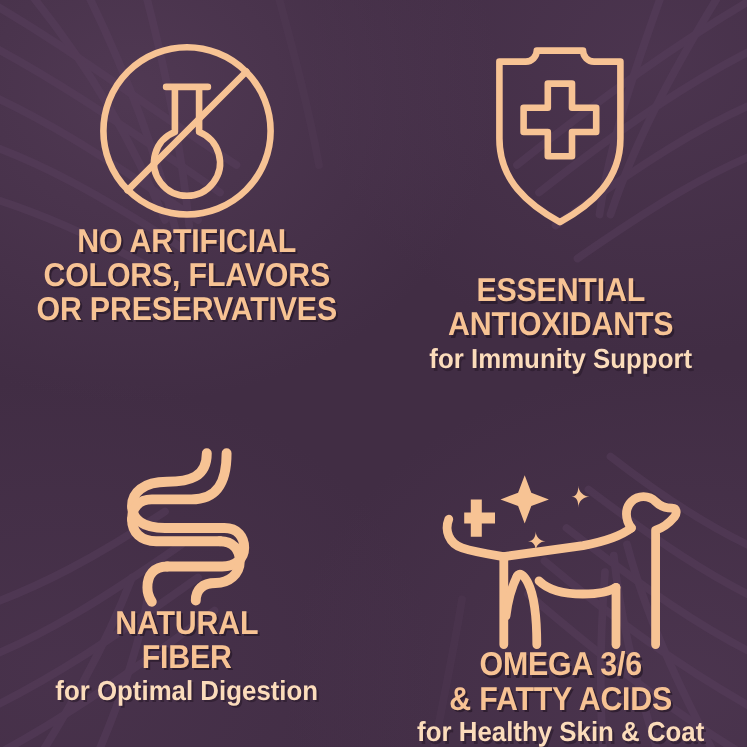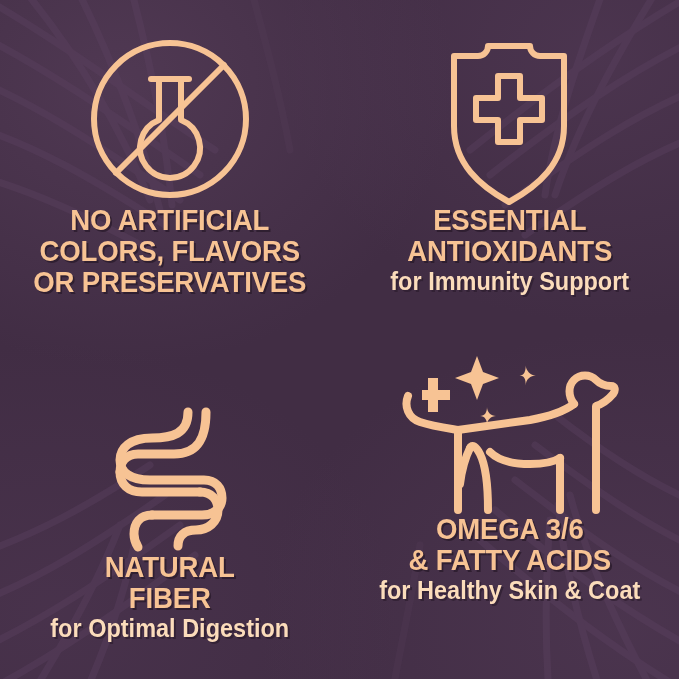--- a/index.html
+++ b/index.html
@@ -46,23 +46,23 @@
     grid-template-columns: 1fr 1fr;
     grid-template-rows: 1fr 1fr;
   }
   .quad {
     position: relative;
     display: flex;
     flex-direction: column;
     align-items: center;
   }
   .quad-tl { justify-content: flex-start; padding-top: 34px; }
-  .quad-tr { justify-content: flex-start; padding-top: 34px; }
+  .quad-tr { justify-content: space-between; padding-top: 34px; }
   .quad-bl { justify-content: center; padding-top: 28px; }
-  .quad-br { justify-content: flex-start; padding-top: 8px; }
+  .quad-br { justify-content: flex-end; padding-top: 8px; }
 
   .icon-wrap {
     display: flex;
     align-items: center;
     justify-content: center;
   }
   .icon-wrap svg { display: block; overflow: visible; }
 
   .text-block {
     text-align: center;

